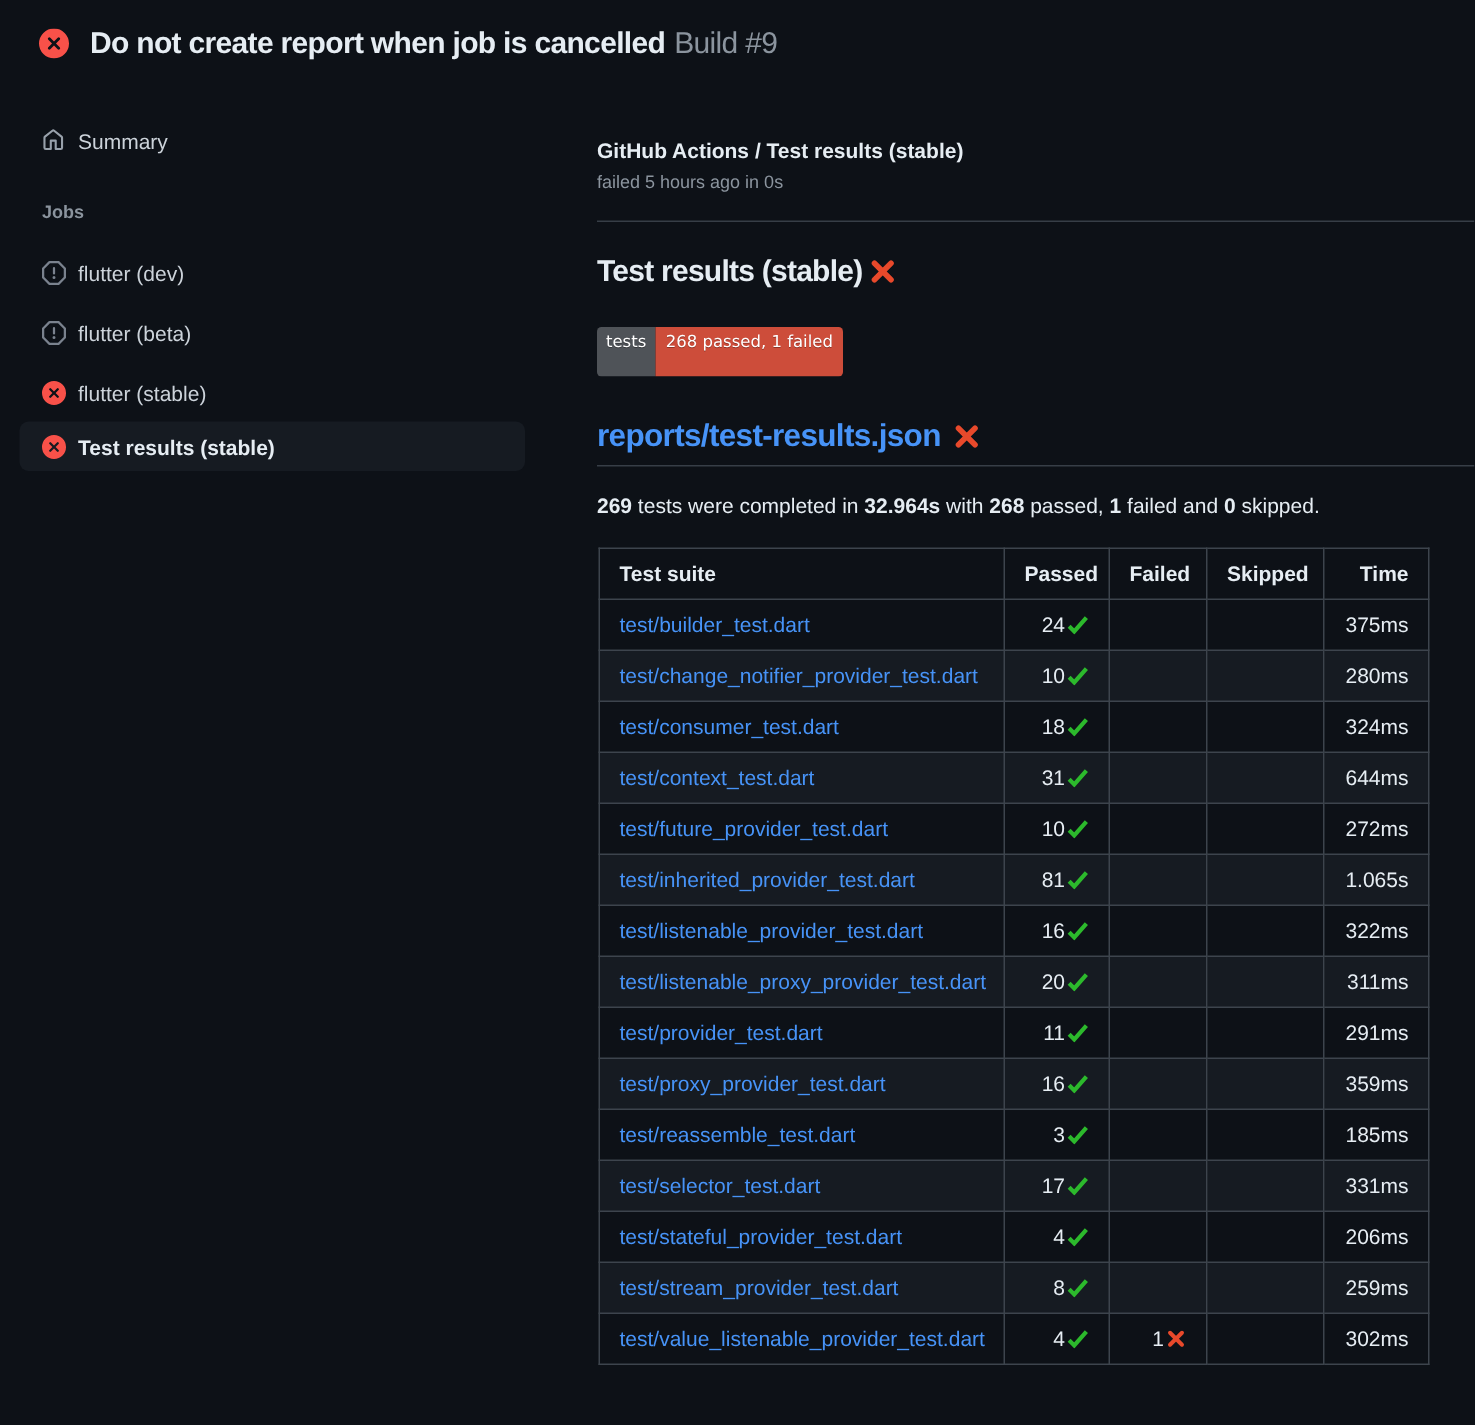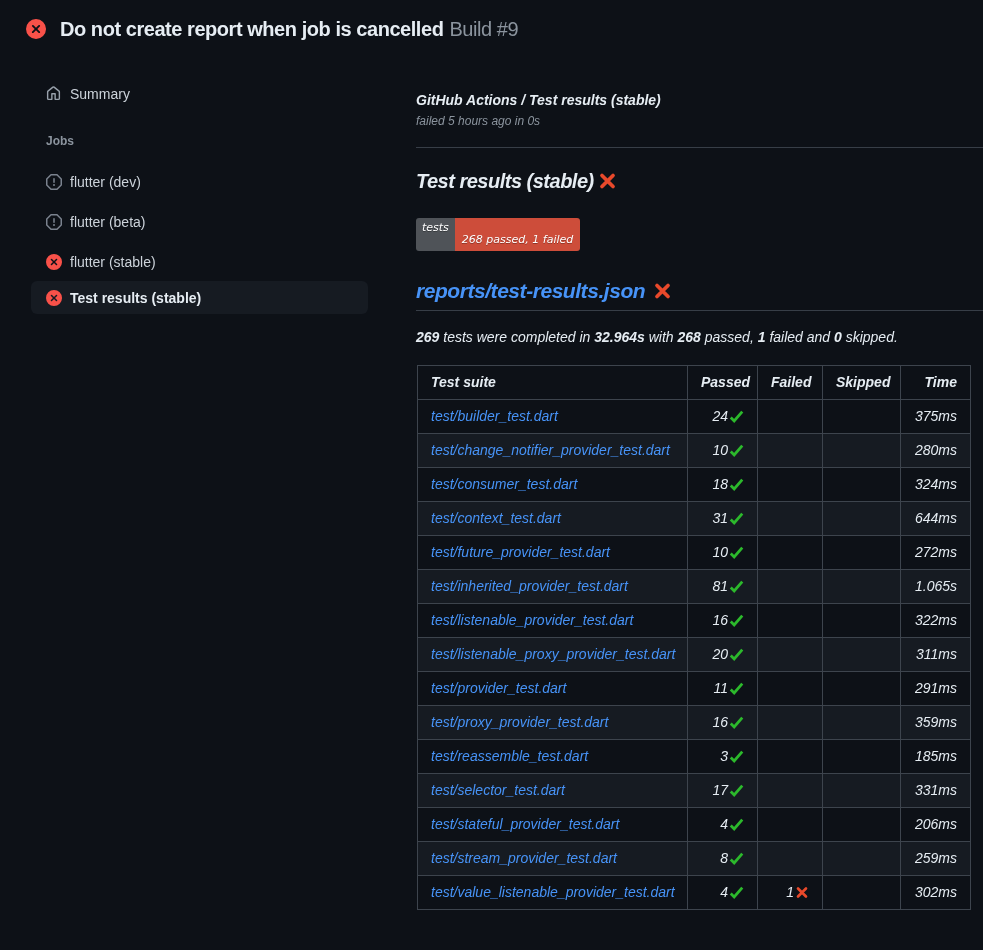--- a/index.html
+++ b/index.html
@@ -13,43 +13,43 @@
   body{background:var(--bg);font-family:"Liberation Sans","DejaVu Sans",sans-serif;color:var(--fg);}
 
   
   .run-header{display:flex;align-items:center;padding:8px 24px 0 26px;height:50px;}
   .run-header .hdr-icon{flex:none;width:20px;height:20px;margin-right:14px;}
   .run-title{font-size:20px;font-weight:bold;letter-spacing:-0.45px;color:var(--fg);white-space:nowrap;}
   .run-title .build-no{color:var(--fg-muted);font-weight:normal;margin-left:6px;}
 
   
   .layout{display:flex;align-items:flex-start;}
-  .sidebar{flex:none;width:366px;padding:27px 0 0 13px;margin-left:18px;}
+  .sidebar{flex:none;width:366px;padding:27px 0 0 13px;}
   .side-item{display:flex;align-items:center;height:33px;border-radius:6px;width:337px;
     padding-left:15px;font-size:14px;color:var(--fg-dim);cursor:pointer;text-decoration:none;}
   .side-item .s-icon{flex:none;width:16px;height:16px;margin-right:8px;display:flex;align-items:center;}
   .side-item.selected{background:var(--bg-subtle);font-weight:bold;color:var(--fg);}
   .jobs-label{font-size:12px;font-weight:bold;color:var(--fg-muted);padding-left:15px;margin:24px 0 17.5px 0;}
   .side-item.job{margin-bottom:7px;}
   .side-item.job.last-gap{margin-bottom:2.5px;}
 
   
-  .main{flex:1;min-width:0;padding:40px 0 0 32px;font-style:italic;}
+  .main{flex:1;min-width:0;padding:40px 0 0 32px;}
   .breadcrumb{font-size:14px;font-weight:bold;line-height:20px;color:var(--fg);}
   .status-line{font-size:12px;line-height:18px;color:var(--fg-muted);margin-top:2px;}
   .divider{border:0;border-top:1px solid var(--border-muted);margin-top:17px;}
 
   .check-title{margin-top:19px;font-size:20px;font-weight:bold;letter-spacing:-0.5px;line-height:28px;display:flex;align-items:center;}
   .check-title .emoji-x{margin-left:4px;}
 
   .badge{display:inline-flex;margin-top:23px;height:33px;border-radius:3px;overflow:hidden;
     font-family:"DejaVu Sans","Liberation Sans",sans-serif;font-size:11px;line-height:20px;color:#fff;
     text-shadow:0 1px 0 rgba(1,1,1,.3);}
   .badge .b-label{background:var(--badge-label);padding:0 6px;}
-  .badge .b-value{background:var(--badge-value);padding:12px 7px;}
+  .badge .b-value{background:var(--badge-value);padding:0 7px;}
 
   .report-heading{margin-top:27px;font-size:21px;font-weight:bold;letter-spacing:-0.45px;line-height:26px;
     padding-bottom:6px;border-bottom:1px solid var(--border-muted);display:flex;align-items:center;}
   .report-heading a{color:var(--link);text-decoration:none;}
   .report-heading .emoji-x{margin-left:8px;}
 
   .summary-line{margin-top:16px;font-size:14px;line-height:21px;color:var(--fg);}
   .summary-line strong{font-weight:bold;}
 
   table{margin-top:17px;margin-left:1px;border-collapse:collapse;table-layout:fixed;font-size:14px;width:554px;}

